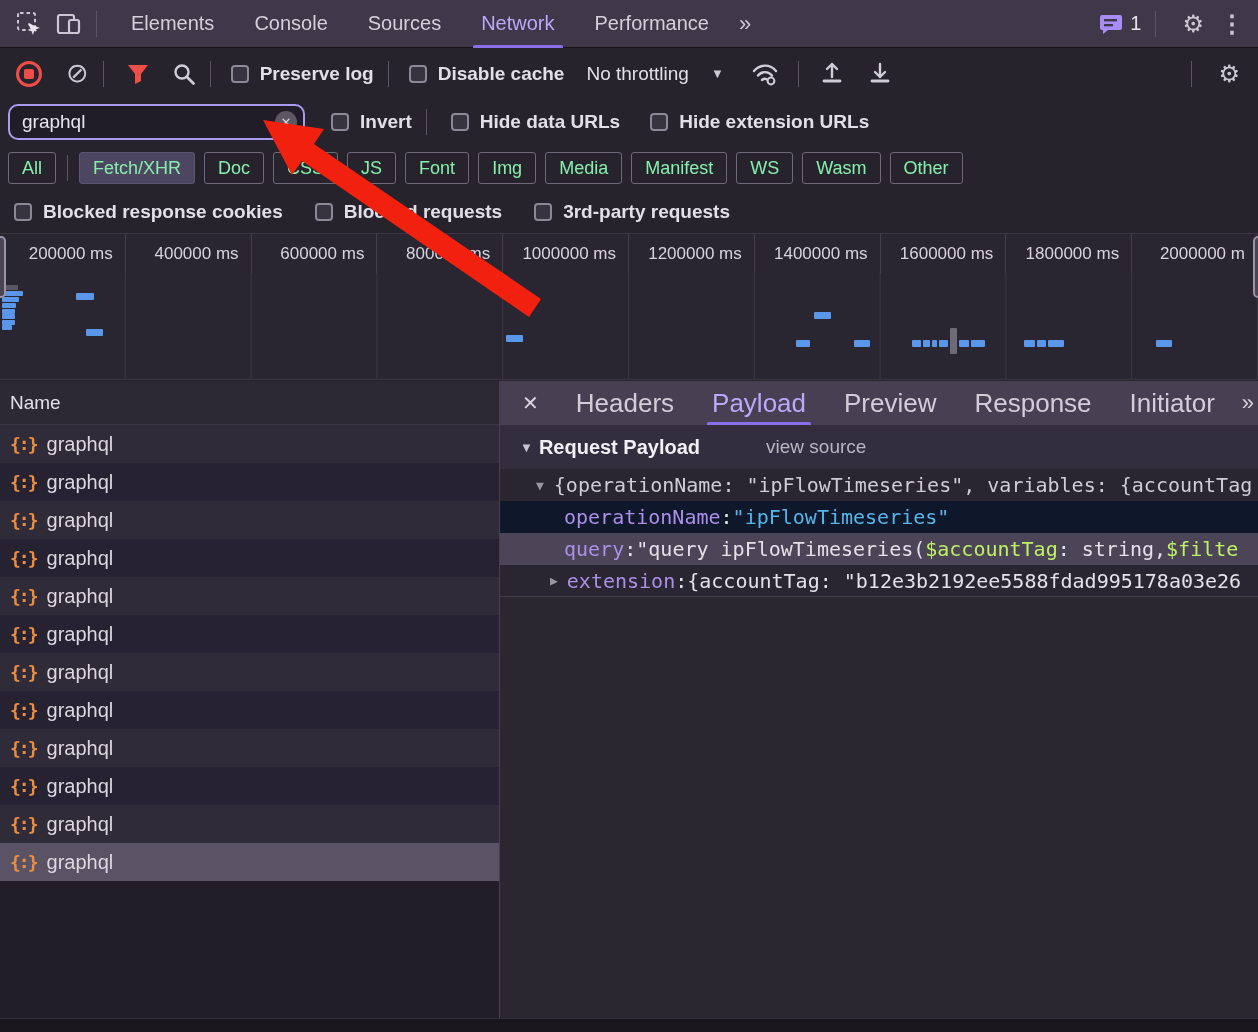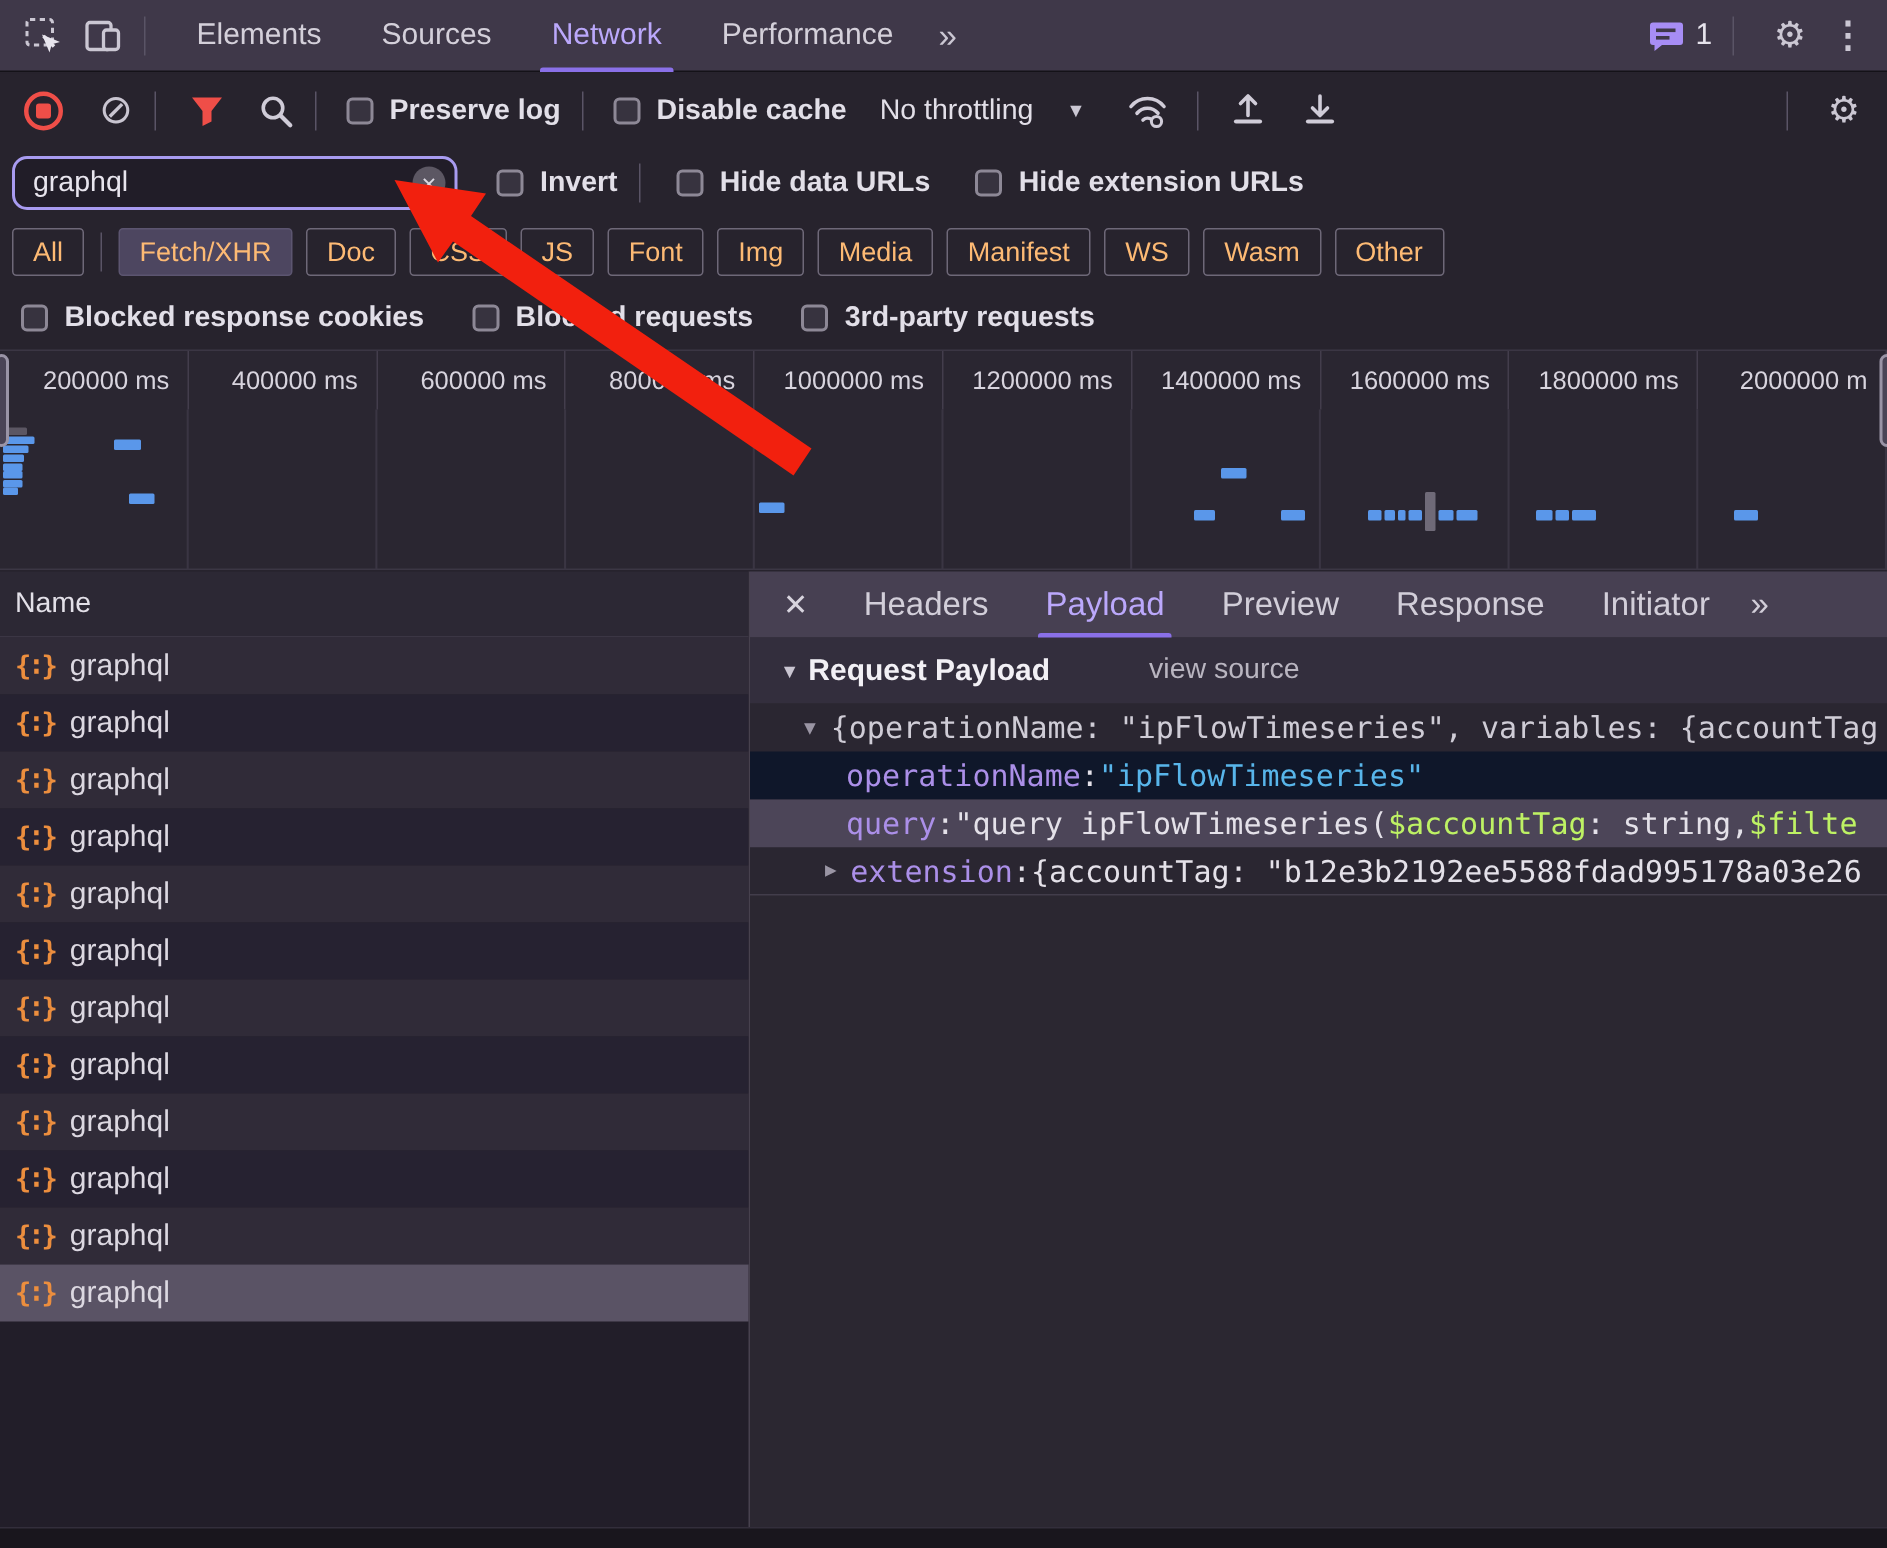--- a/index.html
+++ b/index.html
@@ -46,21 +46,21 @@
                border:2px solid #a89bf0; border-radius:10px; display:flex; align-items:center; flex:0 0 auto; }
   .filterbox input { background:transparent; border:none; outline:none; color:#e8e5ee;
                font-size:19px; font-family:"Liberation Sans",sans-serif; padding:0 12px; width:240px; }
   .clearbtn { position:absolute; right:6px; width:22px; height:22px; border-radius:50%; background:#5c5763;
                color:#dcd8e2; font-size:13px; display:flex; align-items:center; justify-content:center; }
 
   
   .chiprow { position:absolute; left:0; top:146px; width:1258px; height:44px; background:#27232d;
              display:flex; align-items:center; gap:9px; padding-left:8px; }
   .chip { height:32px; padding:0 13px; border:1.5px solid #6e6878; border-radius:3px;
-          display:flex; align-items:center; font-size:18px; color:#fdba74; white-space:nowrap; flex:0 0 auto; }
+          display:flex; align-items:center; font-size:18px; color:#86efac; white-space:nowrap; flex:0 0 auto; }
   .chip.selected { background:#4d4660; border-color:#5c5570; }
 
   
   .optrow { position:absolute; left:0; top:190px; width:1258px; height:43px; background:#27232d;
             display:flex; align-items:center; gap:32px; padding-left:14px; }
 
   
   .timeline { position:absolute; left:0; top:233px; width:1258px; height:147px; background:#2a2631;
               border-top:1px solid #3b3644; border-bottom:1px solid #3b3644; }
   .ticks { display:flex; height:39px; }
@@ -90,21 +90,21 @@
   .nrow.even { background:#262231; }
   .nrow.selected { background:#5a5365; }
   .nicon { font-family:"DejaVu Sans Mono", monospace; color:#ec8e3e; font-size:18px;
            font-weight:bold; letter-spacing:-2px; }
 
   
   .rightpanel { flex:1; height:100%; background:#2b2731; display:flex; flex-direction:column; }
   .dtabs { height:44px; background:#474052; display:flex; align-items:center; flex:0 0 auto; }
   .xclose { font-size:20px; color:#d8d4de; padding:0 18px 0 22px; }
   .dtab { position:relative; height:44px; display:flex; align-items:center; padding:0 19px;
-          font-size:22px; color:#d2ced9; }
+          font-size:26px; color:#d2ced9; }
   .dtab.active { color:#bba8fb; }
   .dtab.active::after { content:""; position:absolute; left:14px; right:14px; bottom:0; height:3px;
           background:#8a70e8; border-radius:2px 2px 0 0; }
   .dchev { margin-left:8px; font-size:22px; color:#d2ced9; }
 
   .p-title { height:44px; display:flex; align-items:center; background:#332e3d; padding-left:20px; }
   .tri { font-size:13px; color:#c9c5d1; margin-right:6px; }
   .tri.blue { color:#9a95a4; }
   .p-title .t { font-size:20px; font-weight:bold; color:#f2f0f5; }
   .p-title .vs { font-size:19px; color:#b9b5c0; margin-left:66px; }
@@ -144,20 +144,23 @@
     </span>
     <span class="tb-icon" style="margin-left:14px">
       <svg class="icon" width="26" height="26" viewBox="0 0 26 26">
         <rect x="2" y="4" width="16" height="18" rx="2" fill="none" stroke="#cbc7d3" stroke-width="2.2"></rect>
         <rect x="13" y="9" width="10" height="13" rx="2" fill="#3f3849" stroke="#cbc7d3" stroke-width="2.2"></rect>
       </svg>
     </span>
     <span class="vdiv"></span>
     <div class="toptab">
         <span>Elements</span>
+      </div>
+    <div class="toptab">
+        <span>Console</span>
       </div>
     <div class="toptab">
         <span>Sources</span>
       </div>
     <div class="toptab active">
         <span>Network</span>
       </div>
     <div class="toptab">
         <span>Performance</span>
       </div>

